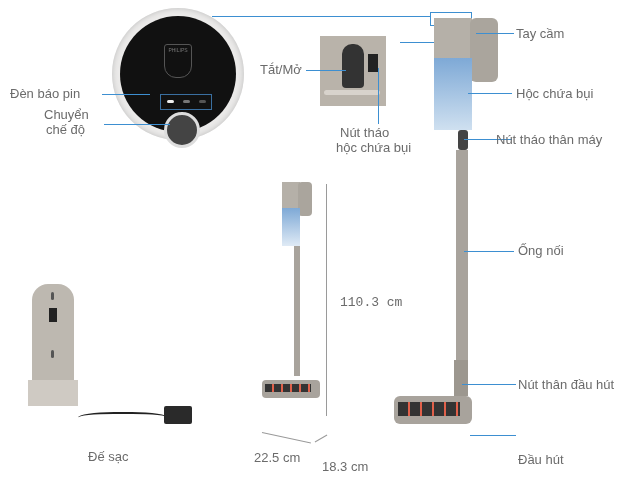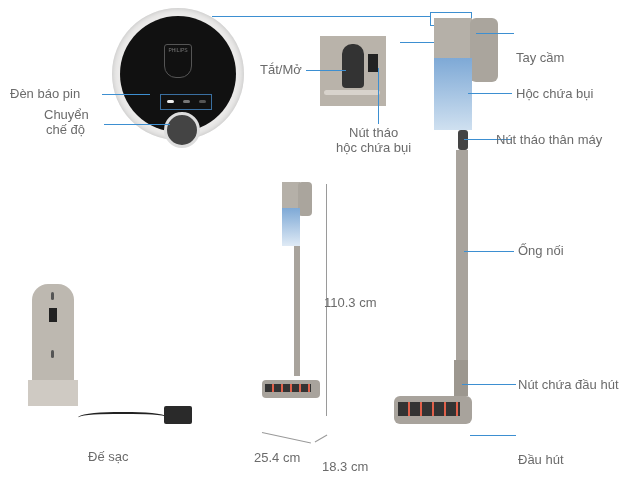--- a/index.html
+++ b/index.html
@@ -34,63 +34,63 @@
 <div class="line" style="left:212px;top:16px;width:218px;height:1px;"></div>
 
 <div class="abs" style="left:320px;top:36px;width:66px;height:70px;background:#b9b3aa;">
   <div class="abs" style="left:22px;top:8px;width:22px;height:44px;background:#333;border-radius:10px 10px 4px 4px;"></div>
   <div class="abs" style="left:48px;top:18px;width:10px;height:18px;background:#222;"></div>
   <div class="abs" style="left:4px;top:54px;width:56px;height:5px;background:#d8d3cc;border-radius:3px;"></div>
 </div>
 <div class="lbl" style="left:260px;top:62px;">Tắt/Mở</div>
 <div class="line" style="left:306px;top:70px;width:40px;height:1px;"></div>
 <div class="line" style="left:378px;top:68px;width:1px;height:56px;"></div>
-<div class="lbl" style="left:340px;top:125px;margin-left:9px;">Nút tháo</div>
+<div class="lbl" style="left:340px;top:125px;">Nút tháo</div>
 <div class="lbl" style="left:336px;top:140px;">hộc chứa bụi</div>
 <div class="line" style="left:400px;top:42px;width:66px;height:1px;"></div>
 
 <div class="abs" style="left:430px;top:12px;width:80px;height:440px;">
   <div class="abs" style="left:0;top:0;width:40px;height:12px;border:1px solid #3d8fd1;"></div>
   <div class="abs" style="left:4px;top:6px;width:38px;height:40px;background:#b5b0a8;"></div>
   <div class="abs" style="left:40px;top:6px;width:28px;height:64px;background:#aaa59d;border-radius:6px;"></div>
   <div class="abs" style="left:4px;top:46px;width:38px;height:72px;background:linear-gradient(#7ea9d6,#cfe0f0);"></div>
   <div class="abs" style="left:28px;top:118px;width:10px;height:20px;background:#444;border-radius:3px;"></div>
   <div class="abs" style="left:26px;top:138px;width:12px;height:210px;background:#a8a39c;"></div>
   <div class="abs" style="left:24px;top:348px;width:14px;height:36px;background:#9c978f;"></div>
   <div class="abs" style="left:-36px;top:384px;width:78px;height:28px;background:#a8a39c;border-radius:6px;">
     <div class="abs" style="left:4px;top:6px;width:62px;height:14px;background:repeating-linear-gradient(90deg,#333 0 10px,#e0604a 10px 12px);"></div>
   </div>
 </div>
 
 <div class="line" style="left:476px;top:33px;width:38px;height:1px;"></div>
-<div class="lbl" style="left:516px;top:26px;margin-top:24px;">Tay cầm</div>
+<div class="lbl" style="left:516px;top:26px;">Tay cầm</div>
 <div class="line" style="left:468px;top:93px;width:44px;height:1px;"></div>
 <div class="lbl" style="left:516px;top:86px;">Hộc chứa bụi</div>
 <div class="line" style="left:464px;top:139px;width:48px;height:1px;"></div>
 <div class="lbl" style="left:496px;top:132px;">Nút tháo thân máy</div>
 <div class="line" style="left:464px;top:251px;width:50px;height:1px;"></div>
 <div class="lbl" style="left:518px;top:243px;">Ống nối</div>
 <div class="line" style="left:462px;top:384px;width:54px;height:1px;"></div>
-<div class="lbl" style="left:518px;top:377px;">Nút chứa đầu hút</div>
+<div class="lbl" style="left:518px;top:377px;">Nút thân đầu hút</div>
 <div class="line" style="left:470px;top:435px;width:46px;height:1px;"></div>
 <div class="lbl" style="left:518px;top:452px;">Đầu hút</div>
 
 <div class="abs" style="left:262px;top:180px;width:70px;height:240px;">
   <div class="abs" style="left:20px;top:2px;width:18px;height:26px;background:#b5b0a8;"></div>
   <div class="abs" style="left:36px;top:2px;width:14px;height:34px;background:#aaa59d;border-radius:4px;"></div>
   <div class="abs" style="left:20px;top:28px;width:18px;height:38px;background:linear-gradient(#7ea9d6,#dfeaf5);"></div>
   <div class="abs" style="left:32px;top:66px;width:6px;height:130px;background:#a8a39c;"></div>
   <div class="abs" style="left:0;top:200px;width:58px;height:18px;background:#a8a39c;border-radius:4px;">
     <div class="abs" style="left:3px;top:4px;width:46px;height:8px;background:repeating-linear-gradient(90deg,#333 0 7px,#e0604a 7px 9px);"></div>
   </div>
 </div>
 <div class="dim" style="left:326px;top:184px;width:1px;height:232px;"></div>
-<div class="lbl" style="left:324px;top:295px;">110.3 cm</div>
+<div class="lbl" style="left:340px;top:295px;font-family:Liberation Mono, monospace;">110.3 cm</div>
 <div class="dim" style="left:262px;top:432px;width:50px;height:1px;transform:rotate(12deg);transform-origin:left;"></div>
-<div class="lbl" style="left:254px;top:450px;">25.4 cm</div>
+<div class="lbl" style="left:254px;top:450px;">22.5 cm</div>
 <div class="dim" style="left:314px;top:438px;width:14px;height:1px;transform:rotate(-30deg);"></div>
 <div class="lbl" style="left:322px;top:459px;">18.3 cm</div>
 
 <div class="abs" style="left:28px;top:284px;width:50px;height:122px;">
   <div class="abs" style="left:4px;top:0;width:42px;height:100px;background:#bdb8b0;border-radius:16px 16px 0 0;">
     <div class="abs" style="left:17px;top:24px;width:8px;height:14px;background:#222;"></div>
     <div class="abs" style="left:19px;top:8px;width:3px;height:8px;background:#555;border-radius:2px;"></div>
     <div class="abs" style="left:19px;top:66px;width:3px;height:8px;background:#555;border-radius:2px;"></div>
   </div>
   <div class="abs" style="left:0;top:96px;width:50px;height:26px;background:#cfcac3;"></div>

